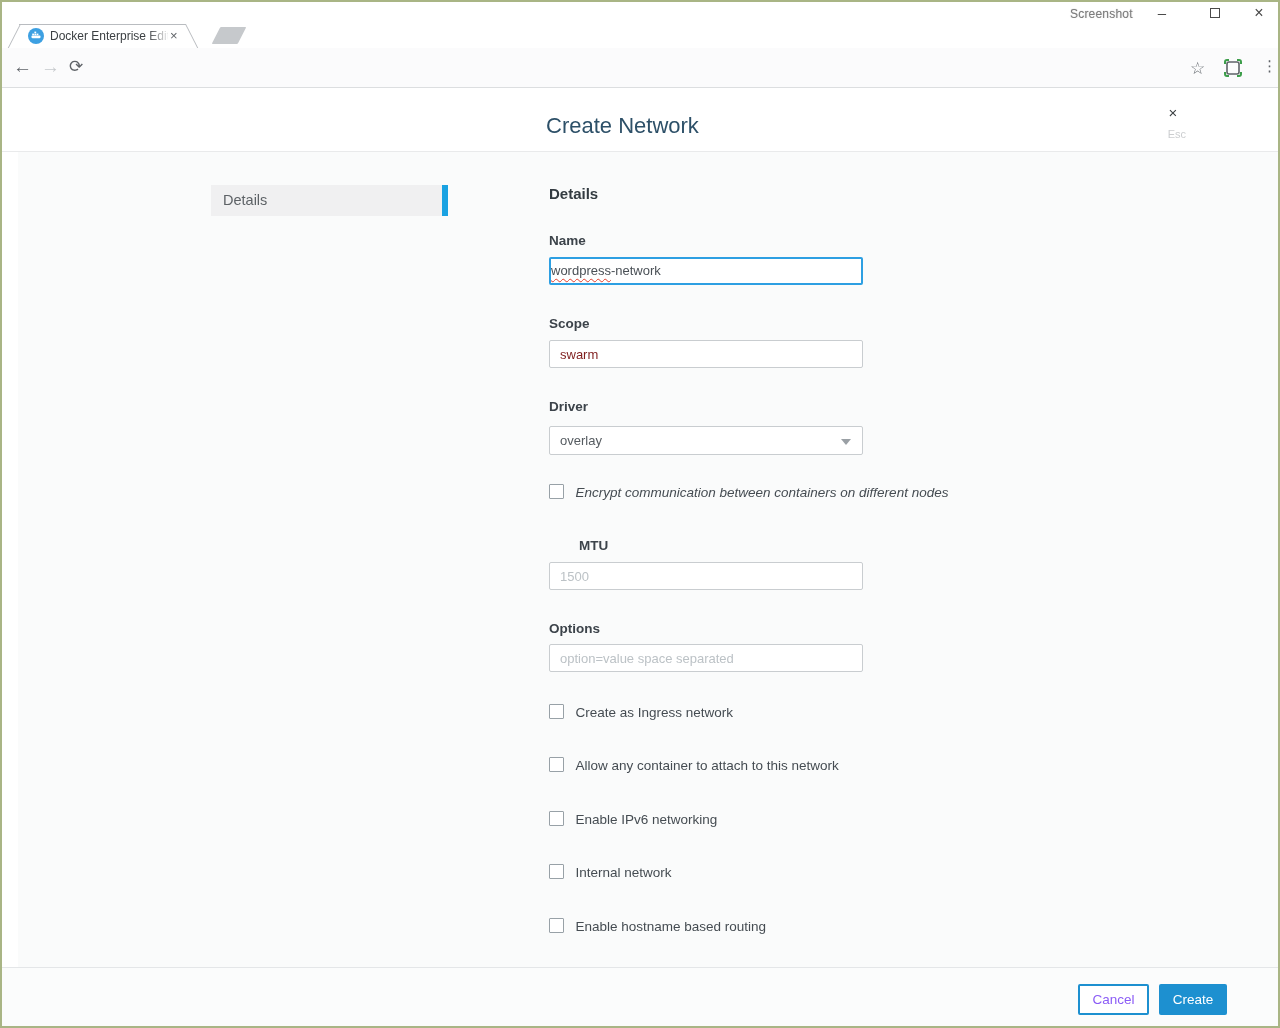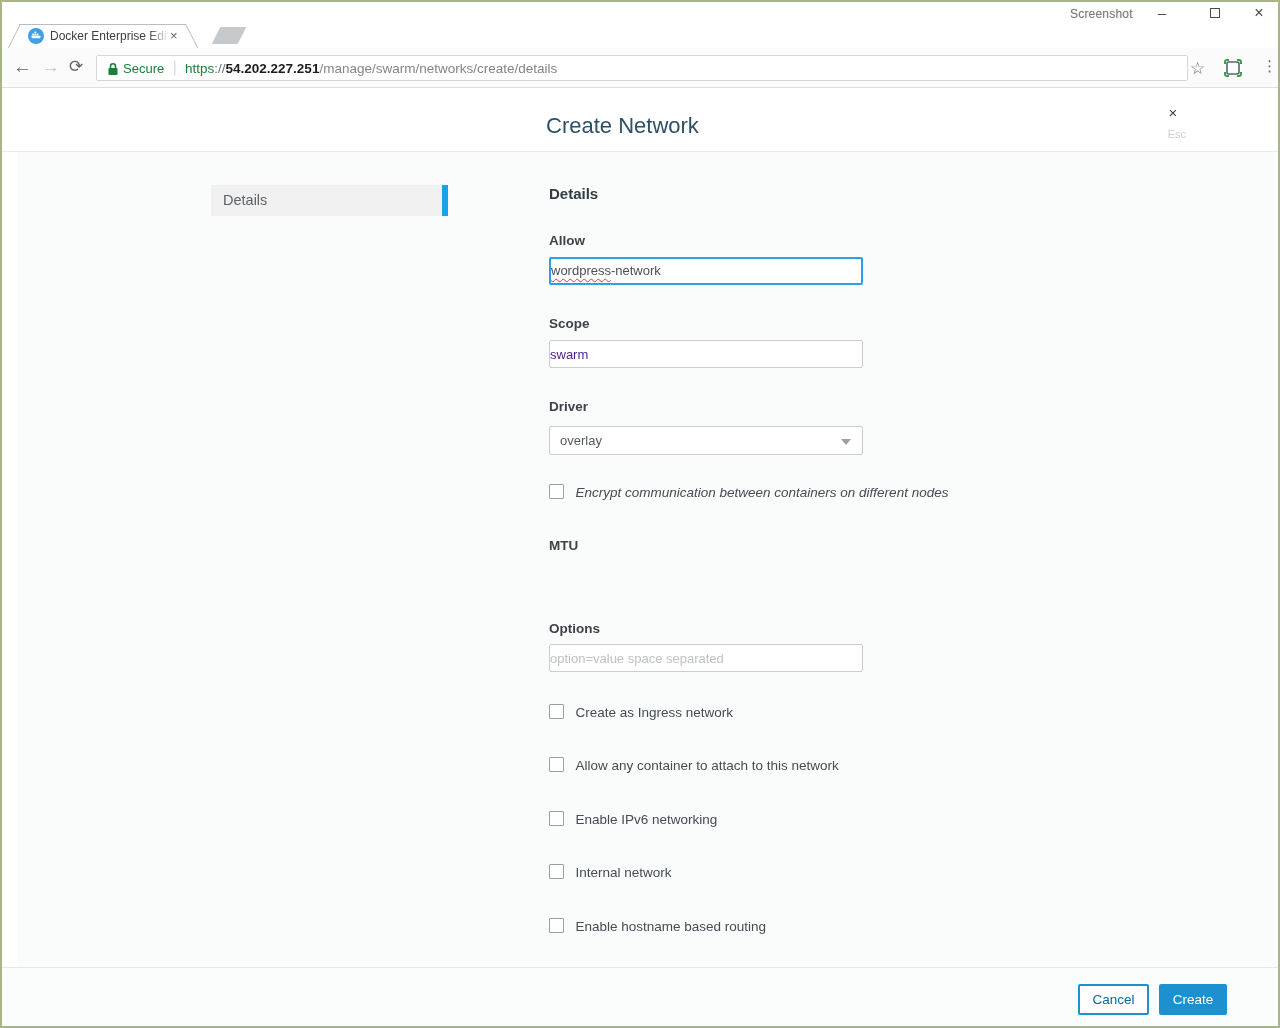--- a/index.html
+++ b/index.html
@@ -70,21 +70,21 @@
   .nav-item.active { background:#f0f0f1; border-right:6px solid #1aa2e2; }
   .nav-item + .nav-item { margin-top:10px; }
   
   .section-title { position:absolute; left:531px; top:33px; font-size:15px; font-weight:700; color:#333b41; }
   .fld-label { position:absolute; left:531px; font-size:13.5px; font-weight:700; color:#3c434a; }
   .fld-box { position:absolute; left:531px; width:314px; height:28px; background:#fff;
     border:1px solid #c9cdd0; border-radius:2px; font-size:13px; }
   .fake-input { line-height:24px; color:#4a5056;
     border:2px solid #2d9fe2; }
   .missp { text-decoration:underline wavy #e2402f 1px; text-underline-offset:3px; }
-  input.plain { color:#4c1d95; outline:none;
+  input.plain { padding-left:10px; color:#7f1d1d; outline:none;
     font-family:"Liberation Sans", sans-serif; }
   input.plain::placeholder { color:#bcc2c6; opacity:1; }
   .select-box { line-height:27px; padding-left:10px; color:#555b60; cursor:default; }
   .select-arrow { position:absolute; right:11px; top:12px; width:0; height:0;
     border-left:5px solid transparent; border-right:5px solid transparent; border-top:6px solid #9aa0a5; }
   .cb-row { position:absolute; left:531px; height:16px; }
   .cb { display:inline-block; vertical-align:top; width:15px; height:15px; background:#fff;
     border:1px solid #98a1a7; border-radius:1px; cursor:default; }
   .cb-label { display:inline-block; vertical-align:top; margin-left:7px; margin-top:1px;
     font-size:13.5px; color:#454c52; }
@@ -93,21 +93,21 @@
   .sb-arrow { position:absolute; left:4px; width:0; height:0;
     border-left:4px solid transparent; border-right:4px solid transparent; }
   .sb-up { top:7px; border-bottom:5px solid #8a8d90; }
   .sb-down { bottom:7px; border-top:5px solid #8a8d90; }
   .sb-thumb { position:absolute; left:1px; top:18px; width:13px; height:507px; background:#c2c4c6; }
   
   .modal-footer { position:absolute; left:0; top:965px; width:100%; height:61px; background:#fbfcfc;
     border-top:1px solid #e4e6e8; }
   .btn { position:absolute; top:16px; height:31px; border-radius:2px; font-size:13.5px;
     font-family:"Liberation Sans", sans-serif; cursor:pointer; text-align:center; }
-  .btn-cancel { left:1076px; width:71px; background:#fff; border:2px solid #1d90d0; color:#0369a1; line-height:27px; }
+  .btn-cancel { left:1076px; width:71px; background:#fff; border:2px solid #1d90d0; color:#8b5cf6; line-height:27px; }
   .btn-create { left:1157px; width:68px; background:#1d90d0; border:none; color:#fff; line-height:31px; }
 </style>
 </head>
 <body>
 
 <div class="page">
 
   <div class="titlebar">
     <span class="win-title">Screenshot</span>
     <span class="win-btn win-min">–</span>
@@ -134,31 +134,20 @@
       <span class="tab-fade"></span>
       <span class="tab-close">×</span>
     </div>
     <div class="newtab-btn"></div>
   </div>
 
   <div class="toolbar">
     <span class="nav-ico ico-back">←</span>
     <span class="nav-ico ico-fwd">→</span>
     <span class="nav-ico ico-reload">⟳</span>
-    <div class="omnibox">
-      <span class="lock-ico">
-        <svg width="12" height="14" viewBox="0 0 12 14">
-          <rect x="1.5" y="6" width="9" height="7" rx="1" fill="#188038"></rect>
-          <path d="M3.5 6 V4.2 a2.5 2.5 0 0 1 5 0 V6" fill="none" stroke="#188038" stroke-width="1.6"></path>
-        </svg>
-      </span>
-      <span class="secure-label">Secure</span>
-      <span class="url-sep">|</span>
-      <span class="url-text"><span class="url-scheme">https</span><span class="url-colon">://</span><span class="url-host">54.202.227.251</span><span class="url-path">/manage/swarm/networks/create/details</span></span>
-    </div>
     <span class="ico-star">☆</span>
     <span class="ico-capture">
       <svg width="18" height="18" viewBox="0 0 18 18">
         <rect x="3" y="3" width="12" height="12" rx="2" fill="none" stroke="#5f6368" stroke-width="1.6"></rect>
         <path d="M1 5 V3 a2 2 0 0 1 2-2 h2" fill="none" stroke="#3c9e4a" stroke-width="2"></path>
         <path d="M13 1 h2 a2 2 0 0 1 2 2 v2" fill="none" stroke="#3c9e4a" stroke-width="2"></path>
         <path d="M17 13 v2 a2 2 0 0 1 -2 2 h-2" fill="none" stroke="#3c9e4a" stroke-width="2"></path>
         <path d="M5 17 H3 a2 2 0 0 1 -2-2 v-2" fill="none" stroke="#3c9e4a" stroke-width="2"></path>
       </svg>
     </span>
@@ -172,38 +161,39 @@
   </div>
 
   <div class="modal-body">
 
     <div class="side-nav">
       <div class="nav-item active">Details</div>
     </div>
 
     <div class="section-title">Details</div>
 
-    <div class="fld-label" style="top:81px;">Allow</div>
+    <div class="fld-label" style="top:81px;">Name</div>
     <div class="fld-box fake-input" style="top:105px;"><span class="missp">wordpress</span><span>-network</span></div>
 
     <div class="fld-label" style="top:164px;">Scope</div>
     <input class="fld-box plain" style="top: 188px;" value="swarm">
 
     <div class="fld-label" style="top:247px;">Driver</div>
     <div class="fld-box select-box" style="top:274px; height:29px;">
       <span>overlay</span>
       <span class="select-arrow"></span>
     </div>
 
     <div class="cb-row" style="top:332px;font-style:italic;">
       <span class="cb"></span>
       <span class="cb-label">Encrypt communication between containers on different nodes</span>
     </div>
 
-    <div class="fld-label" style="top:386px;">MTU</div>
+    <div class="fld-label" style="top:386px;margin-left:30px;">MTU</div>
+    <input class="fld-box plain" style="top: 410px;" placeholder="1500">
 
     <div class="fld-label" style="top:469px;">Options</div>
     <input class="fld-box plain" style="top: 492px;" placeholder="option=value space separated">
 
     <div class="cb-row" style="top:552px;">
       <span class="cb"></span>
       <span class="cb-label">Create as Ingress network</span>
     </div>
     <div class="cb-row" style="top:605px;">
       <span class="cb"></span>

